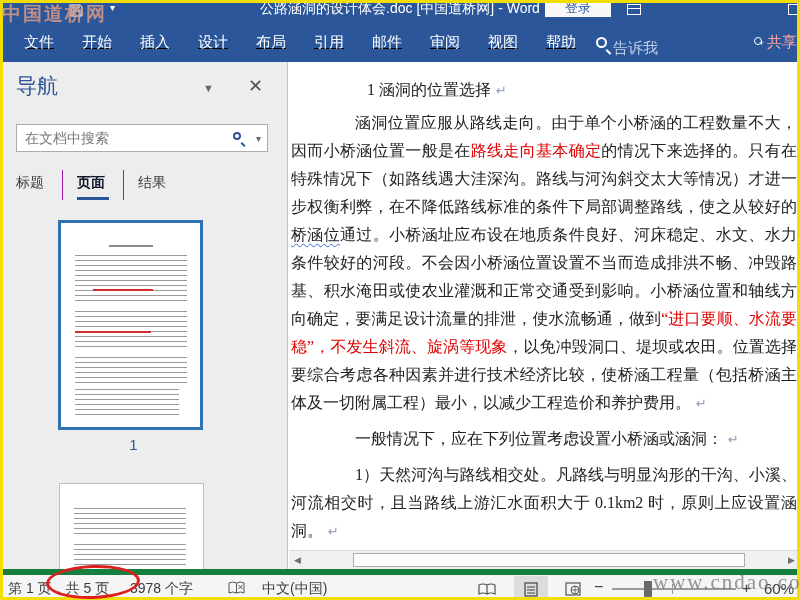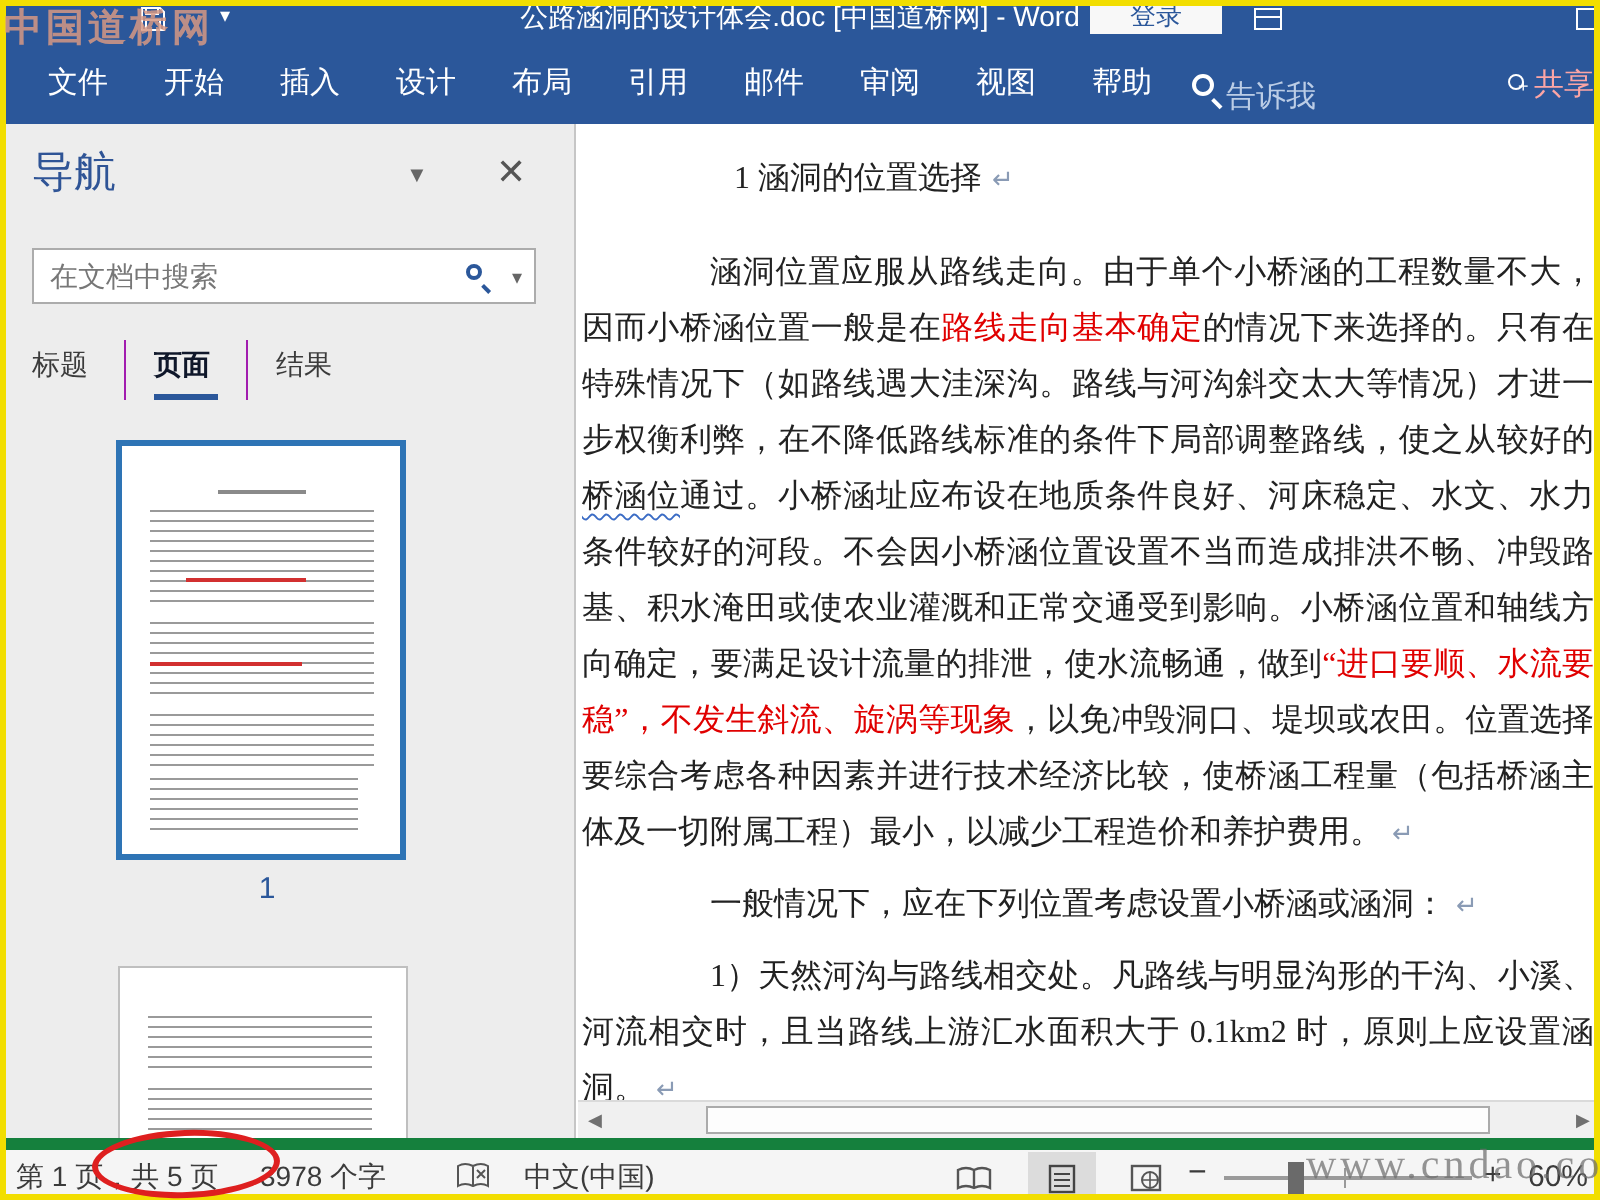--- a/index.html
+++ b/index.html
@@ -17,21 +17,21 @@
   .win-title { position:absolute; left:240px; top:0px; width:320px; color:#fff; font-size:14px;
                text-align:center; white-space:nowrap; overflow:hidden; }
   .signin-btn { position:absolute; left:545px; top:0px; width:66px; height:17px; background:#F8F8F8;
                 color:#2B579A; font-size:13px; text-align:center; line-height:15px; cursor:pointer; }
   .ribbon-opts { position:absolute; left:627px; top:4px; width:14px; height:11px; border:1px solid #fff; }
   .ribbon-opts::after { content:""; position:absolute; left:0; top:3px; width:12px; height:1px; background:#fff; }
   .win-restore { position:absolute; left:788px; top:4px; width:12px; height:11px; border:1px solid #fff; }
 
   
   .ribbon { position:absolute; left:0; top:22px; width:800px; height:40px; background:#2B579A; }
-  .tabs-row { position:absolute; left:10px; top:0; height:40px; display:flex; align-items:flex-start; }
+  .tabs-row { position:absolute; left:10px; top:0; height:40px; display:flex; align-items:flex-start;text-decoration:underline; }
   .rtab { color:#FFFFFF; font-size:15px; padding:0 14px; line-height:40px; cursor:pointer; white-space:nowrap; }
   .tellme { position:absolute; left:596px; top:0; height:40px; display:flex; align-items:center; gap:6px; cursor:pointer; }
   .tellme-label { color:#BCCDE6; font-size:15px;margin-top:12px; }
   .mag-w { width:11px; height:11px; border:2px solid #fff; border-radius:50%; position:relative; }
   .mag-w::after { content:""; position:absolute; left:9px; top:10px; width:6px; height:2px; background:#fff;
                   transform:rotate(45deg); transform-origin:0 0; }
   .share { position:absolute; left:752px; top:0; height:40px; display:flex; align-items:center; gap:5px; cursor:pointer; }
   .share-label { color:#fca5a5; font-size:15px; }
   .person { width:10px; height:10px; position:relative; }
   .person::before { content:""; position:absolute; left:2px; top:0; width:6px; height:6px; border:1.5px solid #fff; border-radius:50%; }
@@ -67,21 +67,21 @@
   .mini { position:absolute; background:repeating-linear-gradient(to bottom, #9A9A9A 0 1px, transparent 1px 5px); }
   .mini-title { position:absolute; height:2px; background:#8A8A8A; }
   .mini-red { position:absolute; height:2px; background:#D23030; }
   .page-num { position:absolute; left:58px; top:374px; width:151px; text-align:center; color:#2B579A; font-size:15px; }
 
   
   .docarea { position:absolute; left:289px; top:62px; width:511px; height:488px; background:#fff; overflow:hidden; }
   .doc-text { position:absolute; left:2px; top:14px; width:506px; font-family:"Liberation Serif", serif;
               font-size:16px; line-height:28px; color:#222; text-align:justify; }
   .para { margin-bottom:7px; text-indent:64px; }
-  .para.heading { text-indent:76px; margin-bottom:18px; }
+  .para.heading { text-indent:76px; margin-bottom:4px; }
   .seg-r { color:#E00000; }
   .seg-sq { text-decoration:underline wavy #3B6CC5 1px; text-underline-offset:3px; }
   .pilcrow { color:#8A9BB5; font-size:13px; margin-left:5px; font-family:"DejaVu Sans",sans-serif; }
 
   
   .hscroll { position:absolute; left:289px; top:550px; width:511px; height:19px; background:#F0F0F0;
              border-top:1px solid #DADADA; }
   .hs-arrow { position:absolute; top:0; width:17px; height:18px; color:#707070; font-size:9px;
               line-height:18px; text-align:center; cursor:pointer; }
   .hs-left { left:0; } .hs-right { right:0; }

